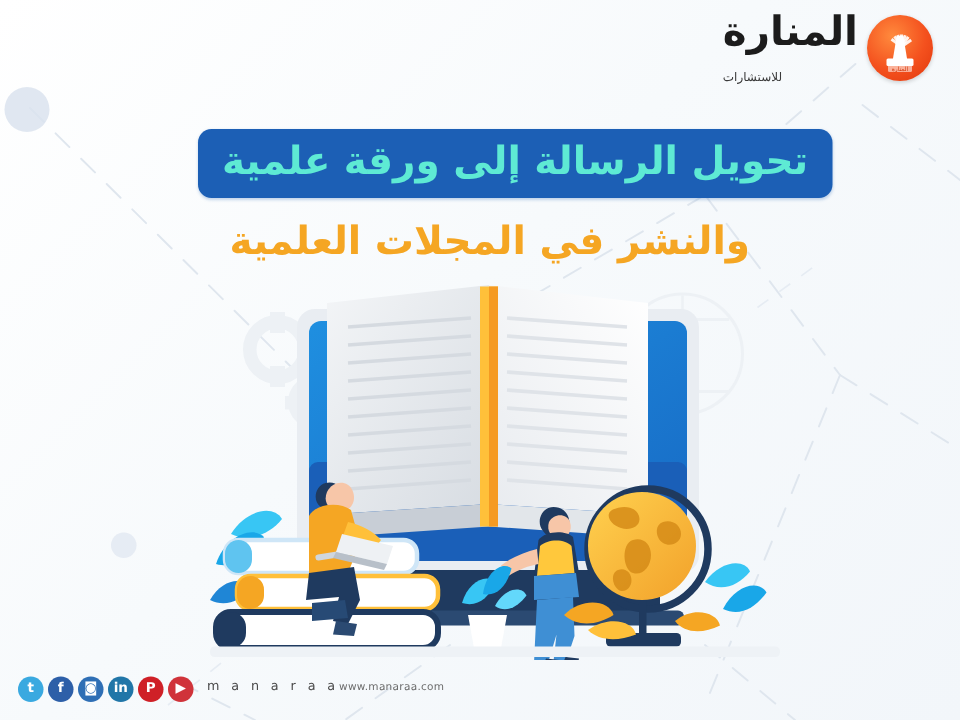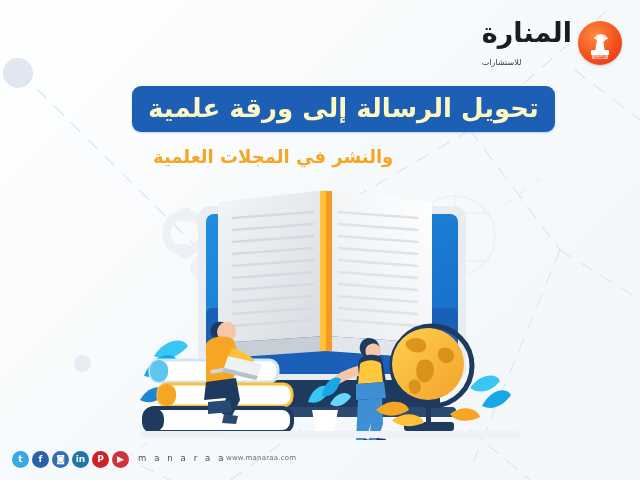--- a/index.html
+++ b/index.html
@@ -47,21 +47,21 @@
   .globe-wire span:nth-child(1){transform:translateX(-1px) scaleX(.45);}
   .globe-wire span:nth-child(2){transform:translateX(-1px) scaleX(.85);}
   .globe-wire i{
     position:absolute;left:0;top:50%;width:100%;border-top:2px solid #edf1f5;
   }
   .globe-wire i:nth-of-type(1){transform:translateY(-24px) scaleX(.8);}
   .globe-wire i:nth-of-type(2){transform:translateY(24px) scaleX(.8);}
 
   
   #logo{
-    position:absolute;right:18px;top:18px;height:50px;
+    position:absolute;right:18px;top:7px;height:50px;
     display:flex;align-items:center;gap:6px;direction:rtl;
   }
   #logo-mark{
     width:44px;height:44px;border-radius:50%;
     background:radial-gradient(circle at 38% 32%,#ff8a3d 0%,#f4511e 55%,#e0360c 100%);
     box-shadow:0 1px 3px rgba(0,0,0,.18);
     position:relative;flex:0 0 auto;
   }
   #logo-mark .tower{
     position:absolute;left:50%;top:32%;margin-left:-5px;
@@ -92,31 +92,31 @@
     font-size:27px;font-weight:700;color:#1c1c1c;
     letter-spacing:-1px;direction:rtl;
   }
   #logo-sub{
     font-size:8px;color:#3a3a3a;direction:rtl;margin-top:13px;letter-spacing:0;
   }
 
   
   #title-line1{
     position:absolute;left:132px;top:86px;
-    background:#1c5fb5;color:#fef9c3;
+    background:#1c5fb5;color:#5eead4;
     border-radius:9px;
     padding:7px 16px 9px;
     font-size:26px;font-weight:700;direction:rtl;
     white-space:nowrap;
     box-shadow:0 1px 2px rgba(28,95,181,.25);
   }
   #title-line2{
     position:absolute;left:143px;top:142px;
     color:#f5a623;
-    font-size:18px;font-weight:700;direction:rtl;
+    font-size:26px;font-weight:700;direction:rtl;
     white-space:nowrap;
     padding:4px 10px;
   }
 
   
   #art{position:absolute;left:140px;top:188px;width:380px;height:252px;}
   #art svg{display:block;width:380px;height:252px;}
 
   
   #footer{

